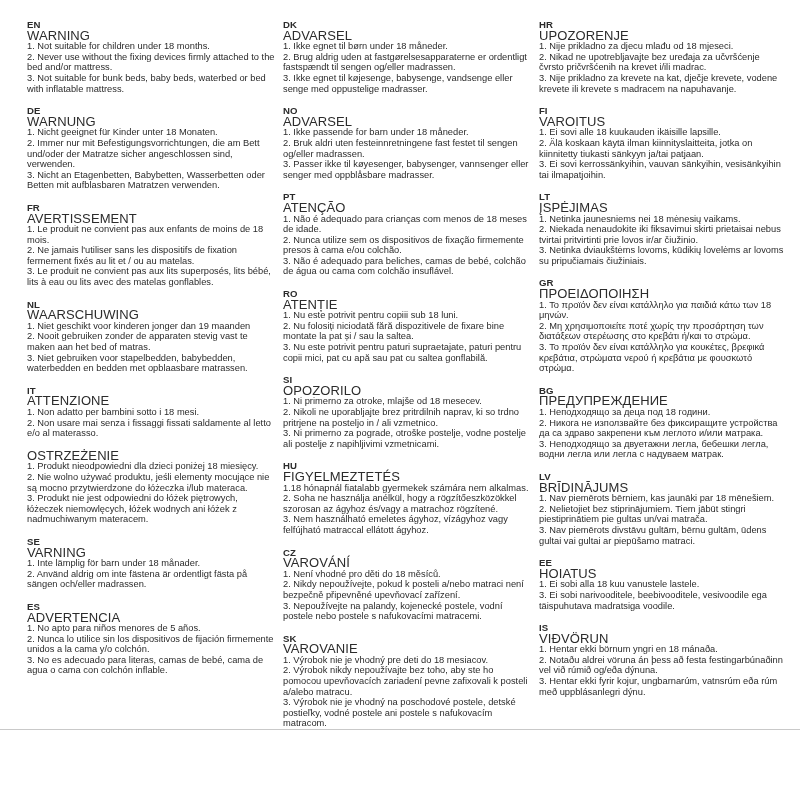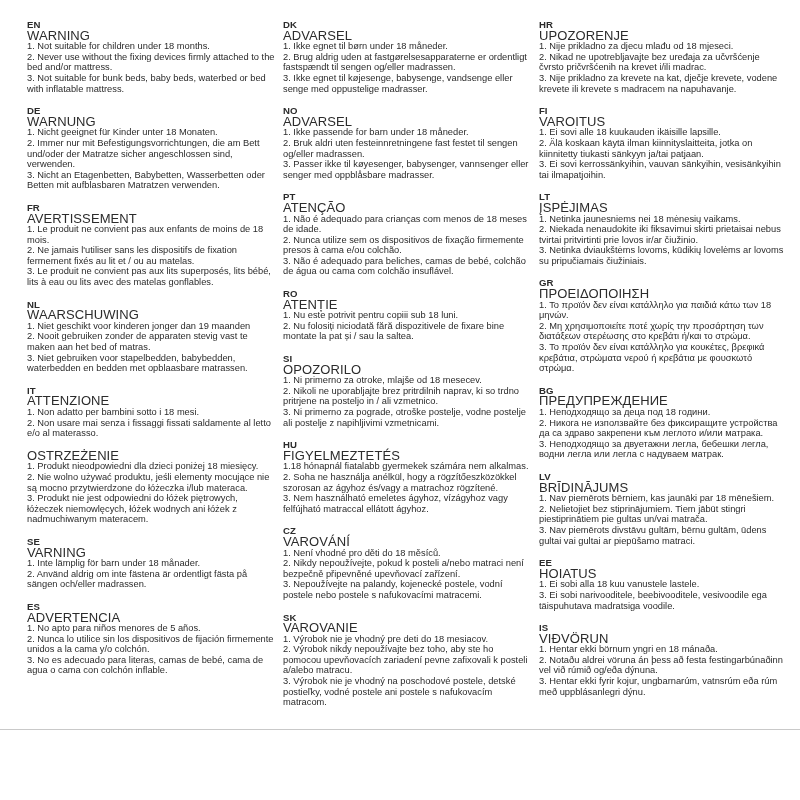--- a/index.html
+++ b/index.html
@@ -170,20 +170,21 @@
             <div class="line">3. Não é adequado para beliches, camas de bebé, colchão de água ou cama com colchão insuflável.</div>
           </div>
   </section>
 
   <section class="lang-section">
     <div class="code">RO</div>
     <div class="heading">ATENȚIE</div>
     <div class="lines">
             <div class="line">1. Nu este potrivit pentru copiii sub 18 luni.</div>
             <div class="line">2. Nu folosiți niciodată fără dispozitivele de fixare bine montate la pat și / sau la saltea.</div>
+            <div class="line">3. Nu este potrivit pentru paturi supraetajate, paturi pentru copii mici, pat cu apă sau pat cu saltea gonflabilă.</div>
           </div>
   </section>
 
   <section class="lang-section">
     <div class="code">SI</div>
     <div class="heading">OPOZORILO</div>
     <div class="lines">
             <div class="line">1. Ni primerno za otroke, mlajše od 18 mesecev.</div>
             <div class="line">2. Nikoli ne uporabljajte brez pritrdilnih naprav, ki so trdno pritrjene na posteljo in / ali vzmetnico.</div>
             <div class="line">3. Ni primerno za pograde, otroške postelje, vodne postelje ali postelje z napihljivimi vzmetnicami.</div>

